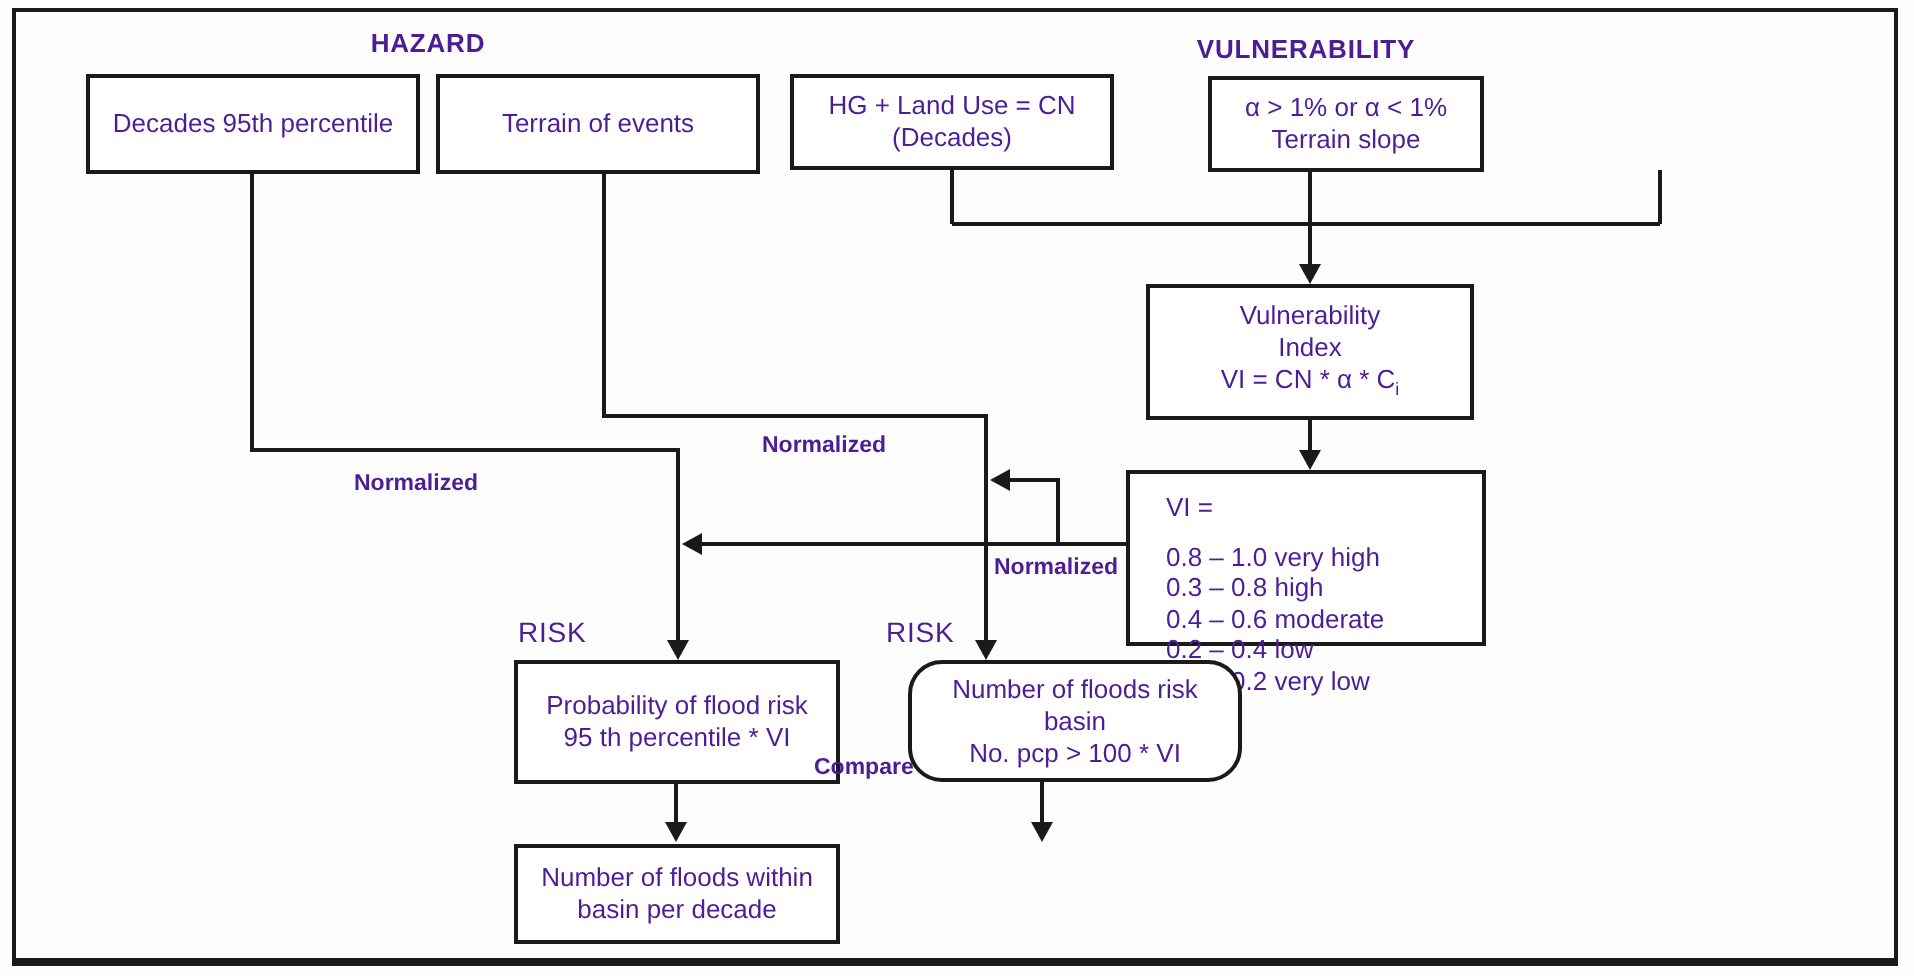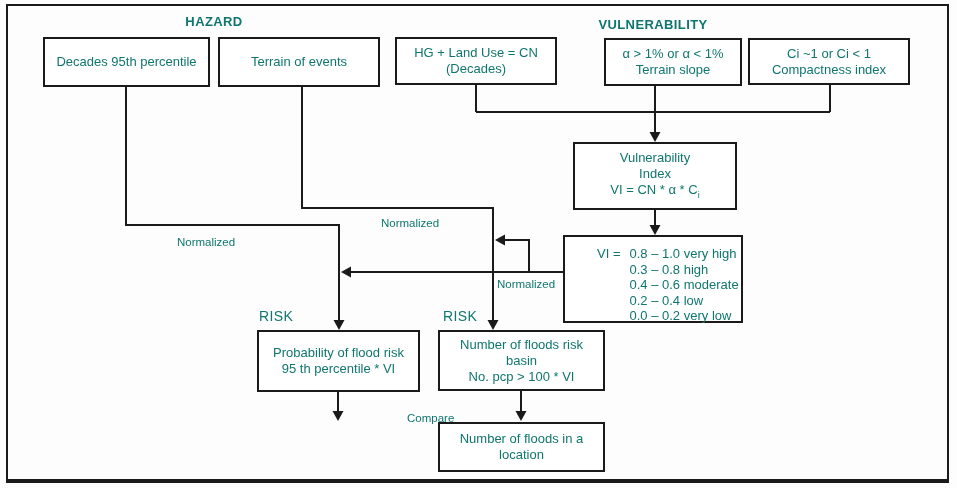--- a/index.html
+++ b/index.html
@@ -2,21 +2,21 @@
 <html><head>
 <meta charset="utf-8">
 <style>
   html, body { margin: 0; padding: 0; background: #ffffff; }
   #canvas {
     position: relative;
     width: 957px;
     height: 488px;
     background: #fdfdfd;
     font-family: "Liberation Sans", "DejaVu Sans", sans-serif;
-    color: #0f766e;
+    color: #4c1d95;
     overflow: hidden;
   }
   #frame {
     position: absolute;
     left: 6px; top: 4px;
     width: 943px; height: 479px;
     box-sizing: border-box;
     border: 2px solid #1a1a1a;
     border-bottom-width: 4px;
     background: transparent;
@@ -50,47 +50,47 @@
   .risk-header {
     position: absolute;
     font-size: 14px;
     font-weight: normal;
     letter-spacing: 0.4px;
     white-space: nowrap;
   }
   .small-label {
     position: absolute;
     font-size: 11.5px;
-    font-weight: normal;
+    font-weight: bold;
     white-space: nowrap;
   }
   
   #box-decades        { left: 43px;  top: 37px;  width: 167px; height: 50px; }
   #box-events         { left: 218px; top: 37px;  width: 162px; height: 50px; }
   #box-runoff         { left: 395px; top: 37px;  width: 162px; height: 48px; justify-content: center; }
   #box-slope          { left: 604px; top: 38px;  width: 138px; height: 48px; }
   #box-compactness    { left: 748px; top: 38px;  width: 162px; height: 47px; }
   #box-vi-index       { left: 573px; top: 142px; width: 164px; height: 68px; }
   #box-vi-scale       { left: 563px; top: 235px; width: 180px; height: 88px;
-                        flex-direction: row; align-items: flex-start; justify-content: flex-start;
-                        text-align: left; padding: 9px 0 0 32px; gap: 9px; line-height: 15.5px; }
+                        flex-direction: column; align-items: flex-start; justify-content: flex-start;
+                        text-align: left; padding: 9px 0 0 18px; gap: 9px; line-height: 15.5px; }
   #box-prob-risk      { left: 257px; top: 330px; width: 163px; height: 62px; }
-  #box-events-risk    { left: 438px; top: 330px; width: 167px; height: 61px; }
+  #box-events-risk    { left: 454px; top: 330px; width: 167px; height: 61px; border-radius: 17px; }
   #box-floods-basin   { left: 257px; top: 422px; width: 163px; height: 50px; }
   #box-floods-location{ left: 438px; top: 422px; width: 167px; height: 50px; }
 
   #hdr-hazard        { left: 164px; top: 14px; width: 100px; }
   #hdr-vulnerability { left: 578px; top: 17px; width: 150px; }
   #hdr-risk-left     { left: 259px; top: 308px; }
   #hdr-risk-right    { left: 443px; top: 308px; }
 
   #lbl-normalized-left  { left: 177px; top: 236px; }
   #lbl-normalized-mid   { left: 381px; top: 217px; }
   #lbl-normalized-right { left: 497px; top: 278px; }
-  #lbl-compare          { left: 407px; top: 412px; }
+  #lbl-compare          { left: 407px; top: 378px; }
 
   .vi-entries div { white-space: nowrap; }
   sub { font-size: 9px; }
 </style>
 </head>
 <body>
 
 <div id="canvas">
 
   <div id="frame"></div>
@@ -134,24 +134,20 @@
   <div id="box-runoff" class="node">
     <div>HG + Land Use = CN</div>
     <div>(Decades)</div>
   </div>
 
   <div id="box-slope" class="node">
     <div>α &gt; 1% or α &lt; 1%</div>
     <div>Terrain slope</div>
   </div>
 
-  <div id="box-compactness" class="node">
-    <div>Ci ~1 or Ci &lt; 1</div>
-    <div>Compactness index</div>
-  </div>
 
   <div id="box-vi-index" class="node">
     <div>Vulnerability</div>
     <div>Index</div>
     <div><span>VI = CN * α * C</span><sub>i</sub></div>
   </div>
 
   <div id="box-vi-scale" class="node">
     <span>VI =</span>
     <div class="vi-entries">
@@ -167,24 +163,24 @@
     <div>Probability of flood risk</div>
     <div>95 th percentile * VI</div>
   </div>
 
   <div id="box-events-risk" class="node">
     <div>Number of floods risk</div>
     <div>basin</div>
     <div>No. pcp &gt; 100 * VI</div>
   </div>
 
+  <div id="box-floods-basin" class="node">
+    <div>Number of floods within</div>
+    <div>basin per decade</div>
+  </div>
 
-  <div id="box-floods-location" class="node">
-    <div>Number of floods in a</div>
-    <div>location</div>
-  </div>
 
   <div id="lbl-normalized-left" class="small-label">Normalized</div>
   <div id="lbl-normalized-mid" class="small-label">Normalized</div>
   <div id="lbl-normalized-right" class="small-label">Normalized</div>
   <div id="lbl-compare" class="small-label">Compare</div>
 
 </div>
 
 </body></html>

